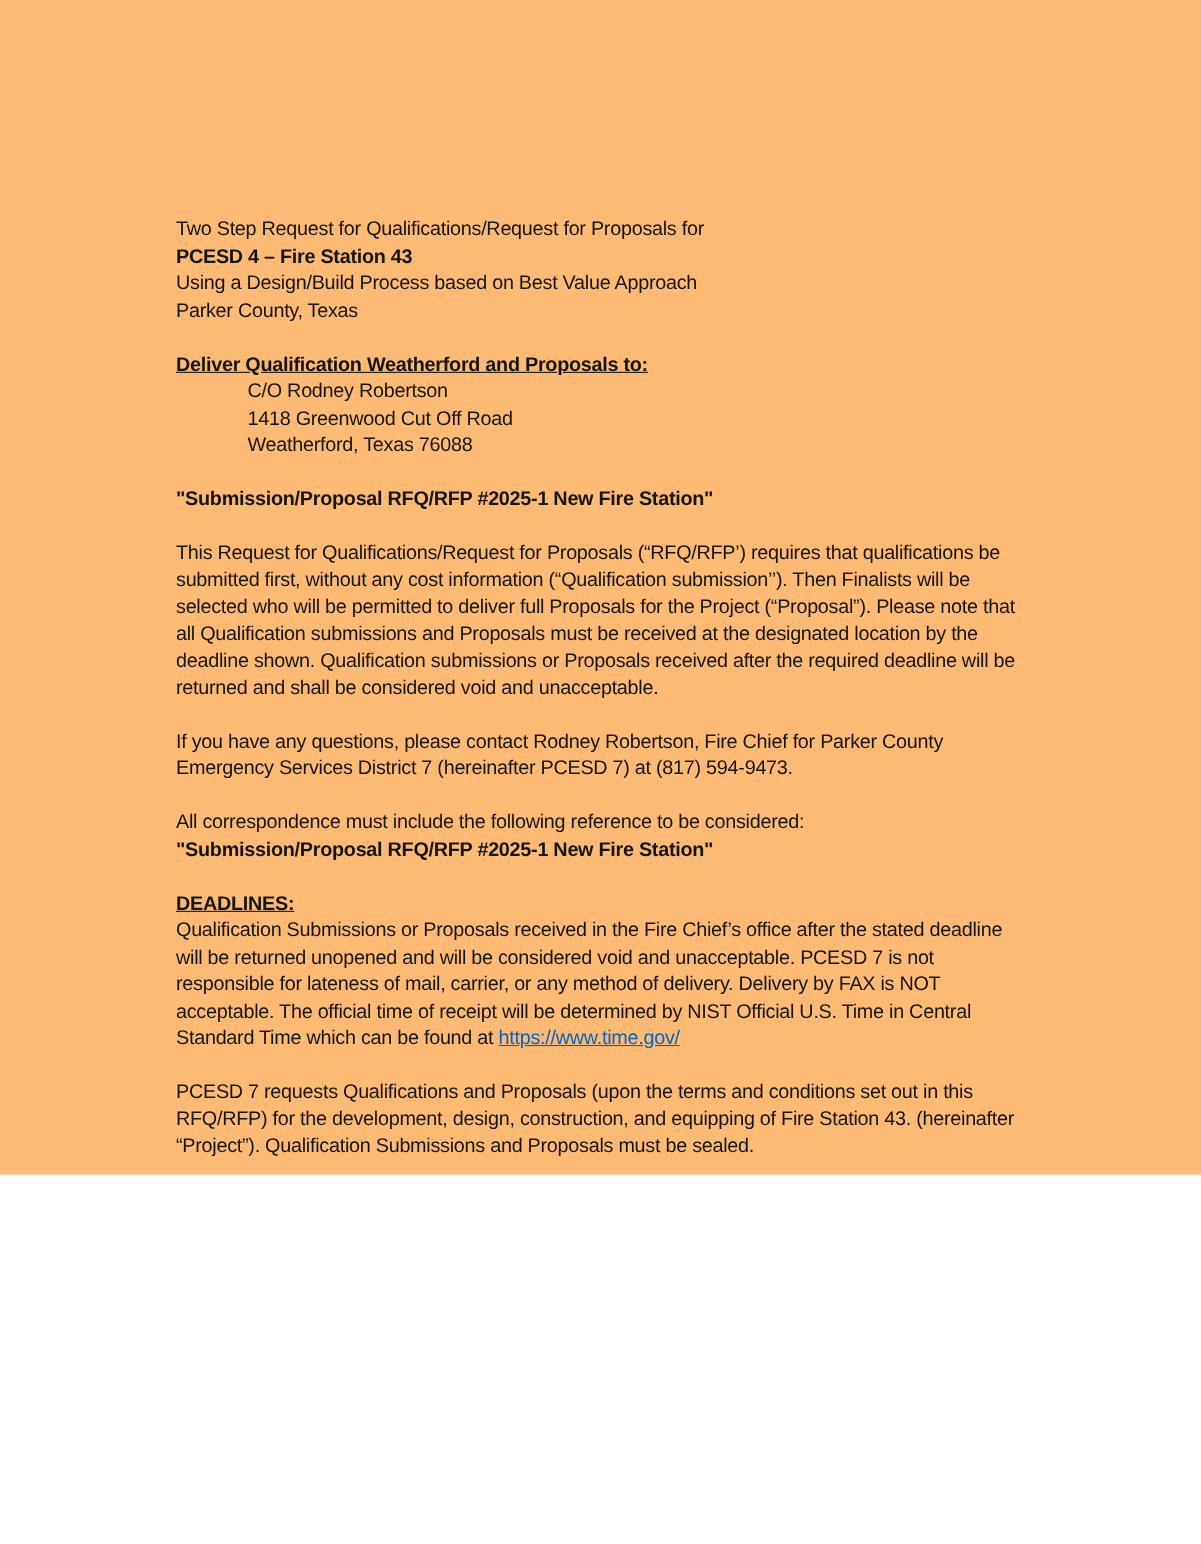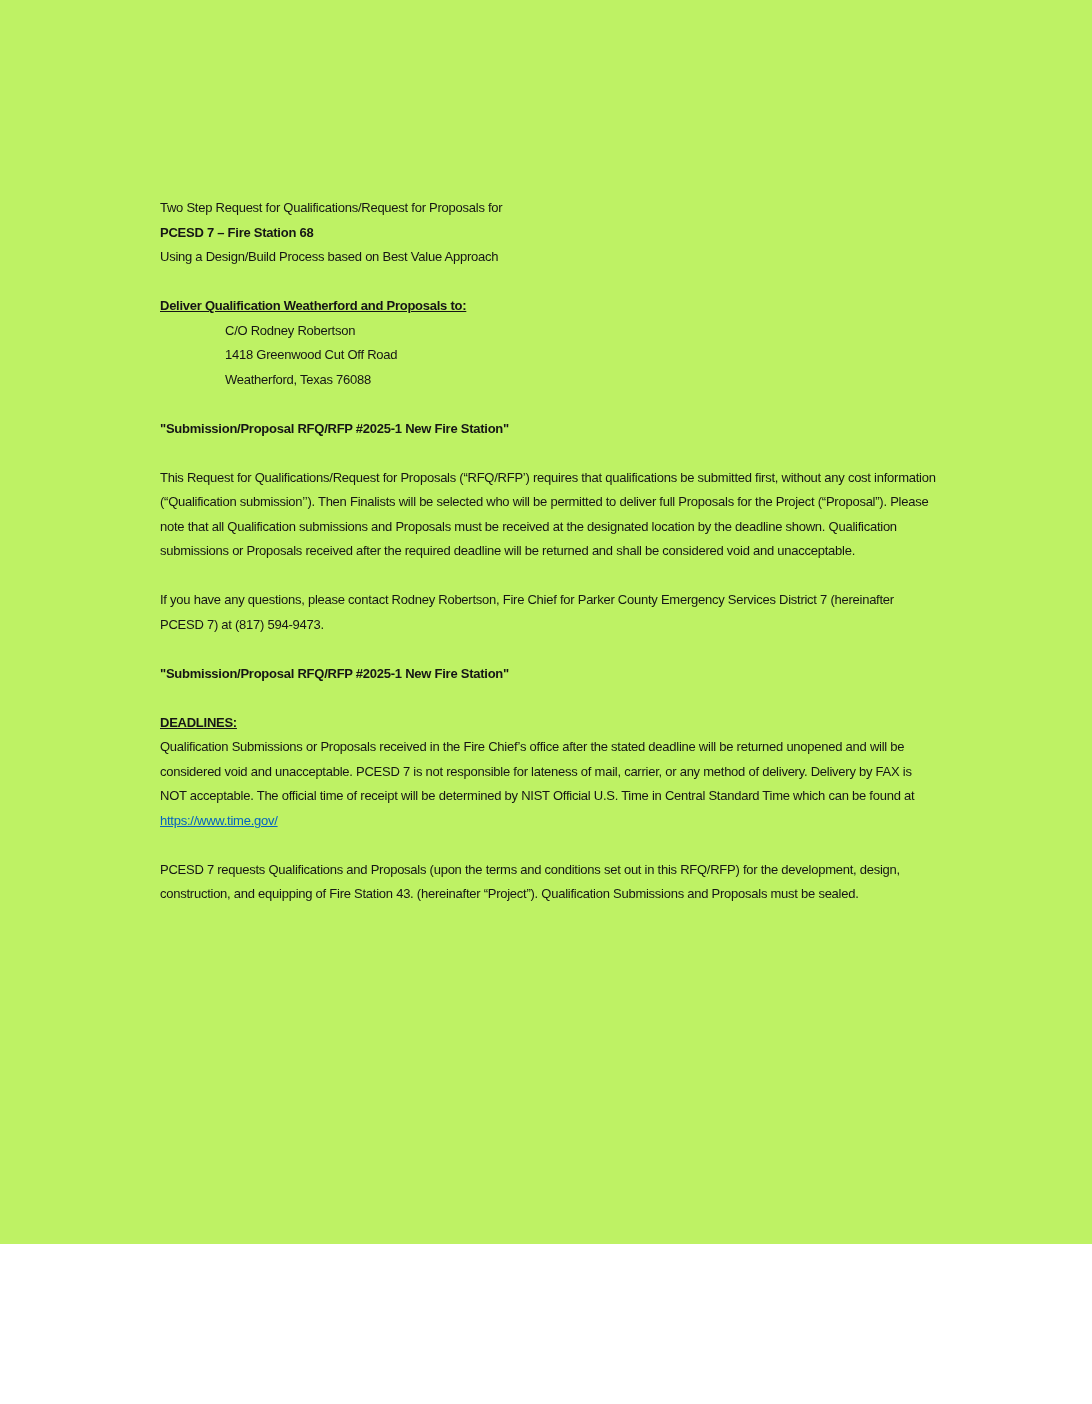--- a/index.html
+++ b/index.html
@@ -1,23 +1,23 @@
 <!DOCTYPE html>
 <html><head>
 <meta charset="utf-8">
 <style>
   * { margin: 0; padding: 0; box-sizing: border-box; }
   html, body { background: #ffffff; }
   .page {
     position: relative;
     width: 1092px;
-    height: 1244px;
-    background: #bef264;
+    height: 1068px;
+    background: #fdba74;
     font-family: "Liberation Sans", sans-serif;
-    font-size: 13px;
+    font-size: 18px;
     line-height: 24.5px;
     letter-spacing: -0.25px;
     color: #151515;
     overflow: hidden;
   }
   .content {
     position: absolute;
     left: 160px;
     top: 196px;
     width: 778px;
@@ -42,40 +42,42 @@
   }
 </style>
 </head>
 <body>
 
 <div class="page">
   <div class="content">
 
     <div class="block">
       <div>Two Step Request for Qualifications/Request for Proposals for</div>
-      <div class="bold">PCESD 7 – Fire Station 68</div>
+      <div class="bold">PCESD 4 – Fire Station 43</div>
       <div>Using a Design/Build Process based on Best Value Approach</div>
+      <div>Parker County, Texas</div>
     </div>
 
     <div class="block">
       <div><span class="bold u">Deliver Qualification Weatherford and Proposals to:</span></div>
       <div class="indent">C/O Rodney Robertson</div>
       <div class="indent">1418 Greenwood Cut Off Road</div>
       <div class="indent">Weatherford, Texas 76088</div>
     </div>
 
     <div class="block">
       <div class="bold">"Submission/Proposal RFQ/RFP #2025-1 New Fire Station"</div>
     </div>
 
     <p class="block">This Request for Qualifications/Request for Proposals (“RFQ/RFP’) requires that qualifications be submitted first, without any cost information (“Qualification submission’’). Then Finalists will be selected who will be permitted to deliver full Proposals for the Project (“Proposal”). Please note that all Qualification submissions and Proposals must be received at the designated location by the deadline shown. Qualification submissions or Proposals received after the required deadline will be returned and shall be considered void and unacceptable.</p>
 
     <p class="block">If you have any questions, please contact Rodney Robertson, Fire Chief for Parker County Emergency Services District 7 (hereinafter PCESD 7) at (817) 594-9473.</p>
 
     <div class="block">
+      <div>All correspondence must include the following reference to be considered:</div>
       <div class="bold">"Submission/Proposal RFQ/RFP #2025-1 New Fire Station"</div>
     </div>
 
     <div class="block">
       <div><span class="bold u">DEADLINES:</span></div>
       <p><span>Qualification Submissions or Proposals received in the Fire Chief’s office after the stated deadline will be returned unopened and will be considered void and unacceptable. PCESD 7 is not responsible for lateness of mail, carrier, or any method of delivery. Delivery by FAX is NOT acceptable. The official time of receipt will be determined by NIST Official U.S. Time in Central Standard Time which can be found at </span><a class="doc-link" href="#">https://www.time.gov/</a></p>
     </div>
 
     <p class="block">PCESD 7 requests Qualifications and Proposals (upon the terms and conditions set out in this RFQ/RFP) for the development, design, construction, and equipping of Fire Station 43. (hereinafter “Project”). Qualification Submissions and Proposals must be sealed.</p>
 

